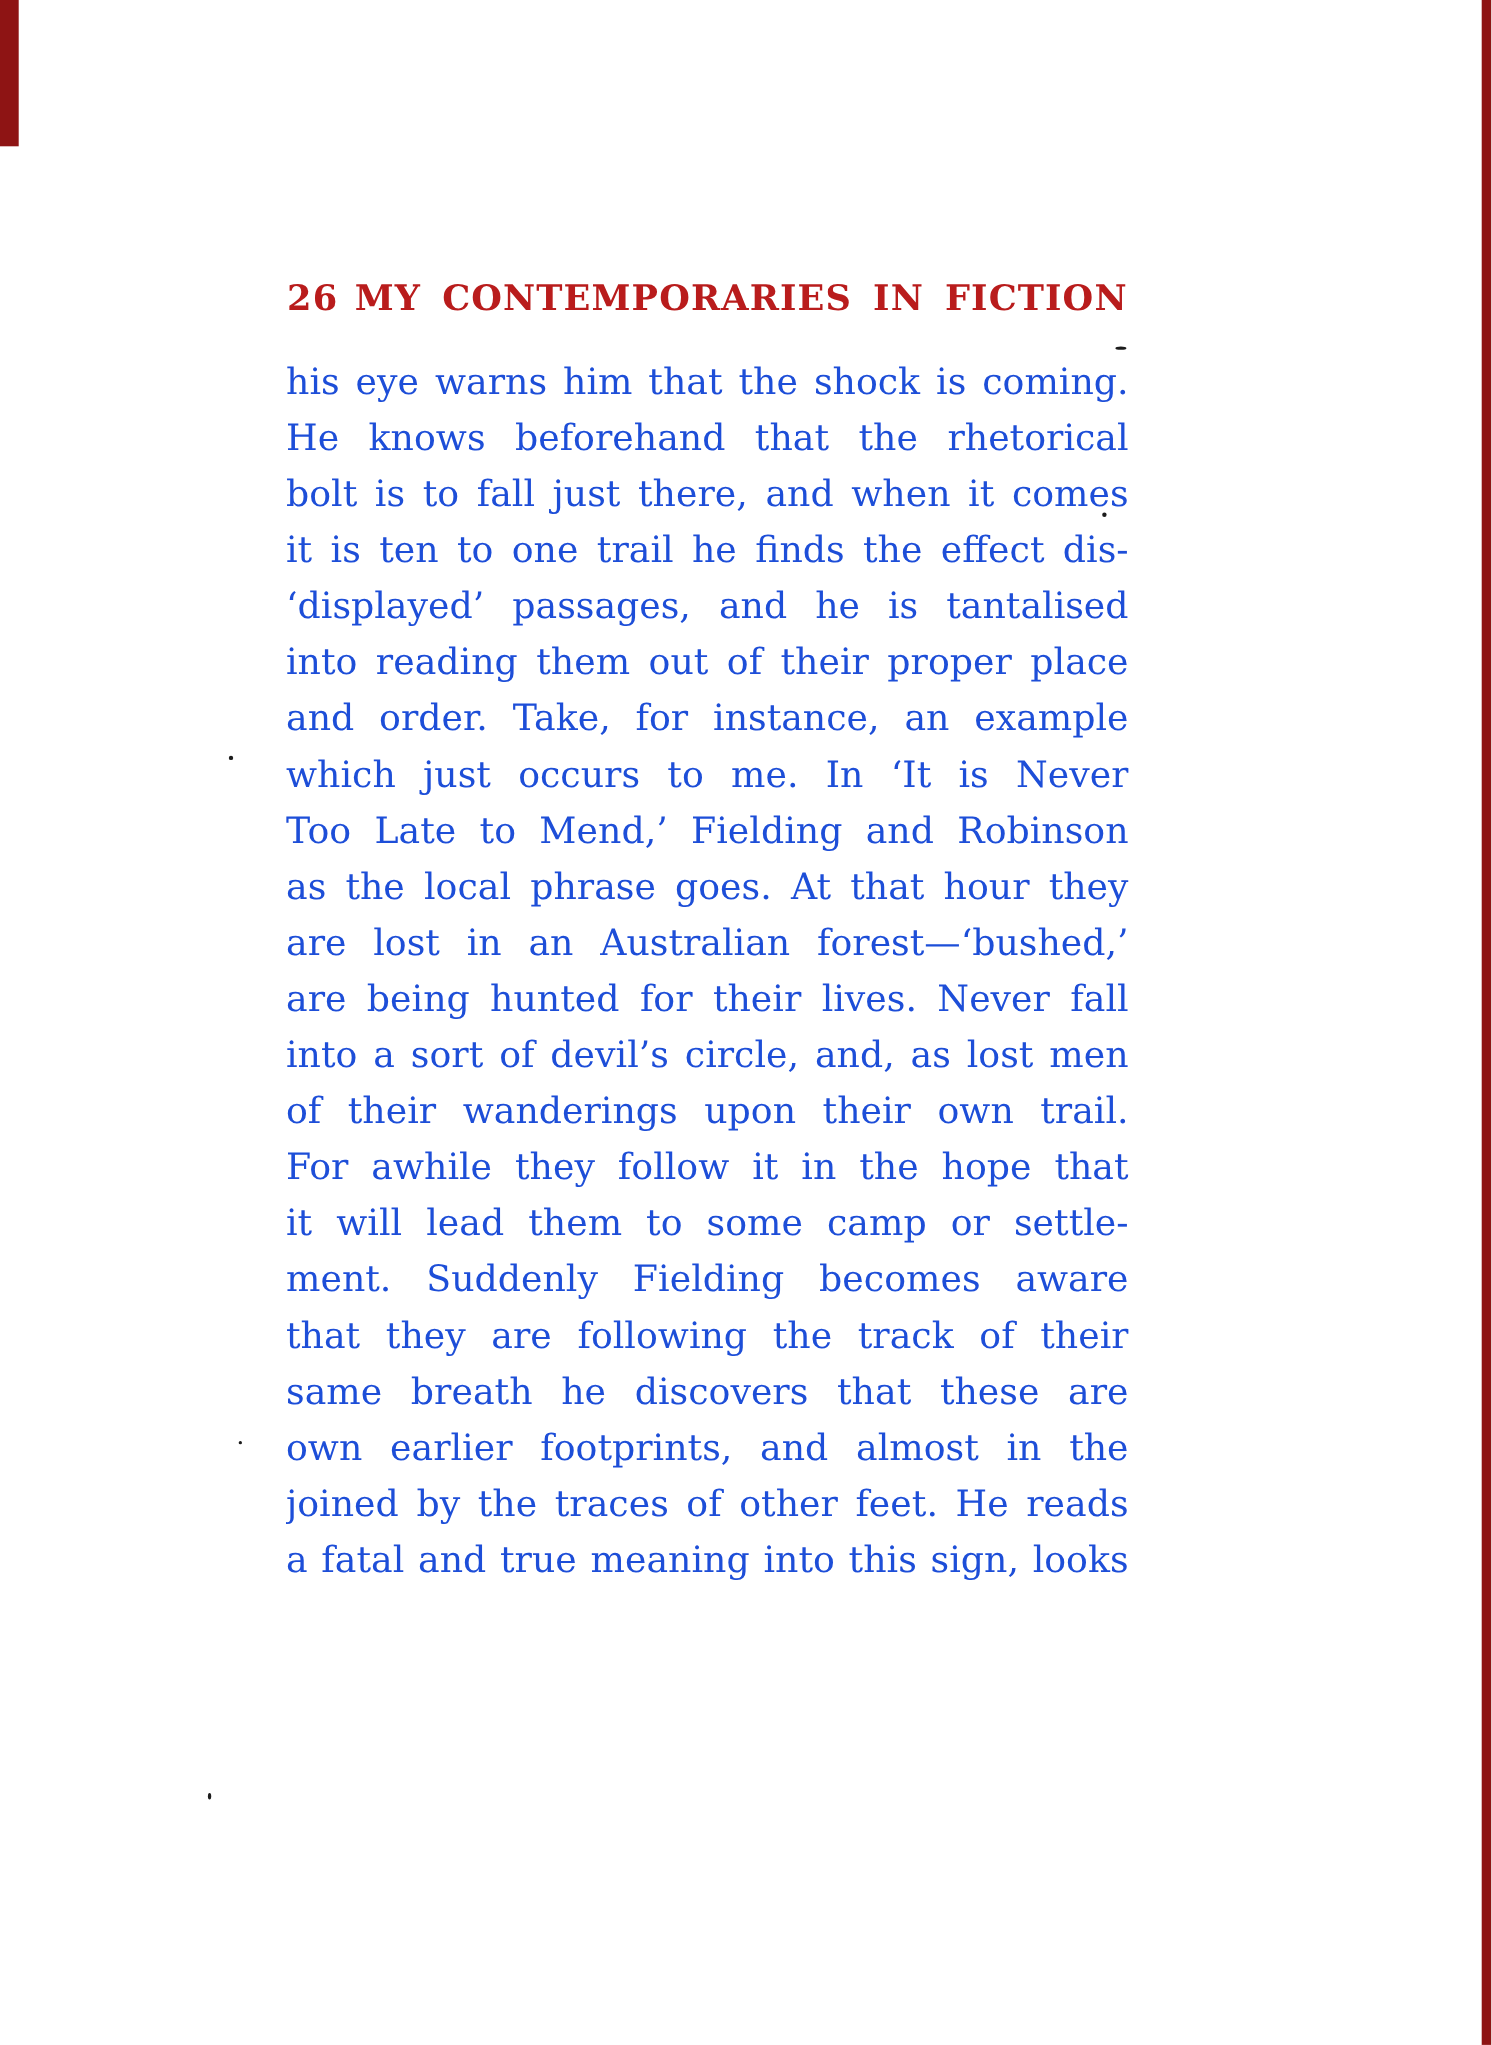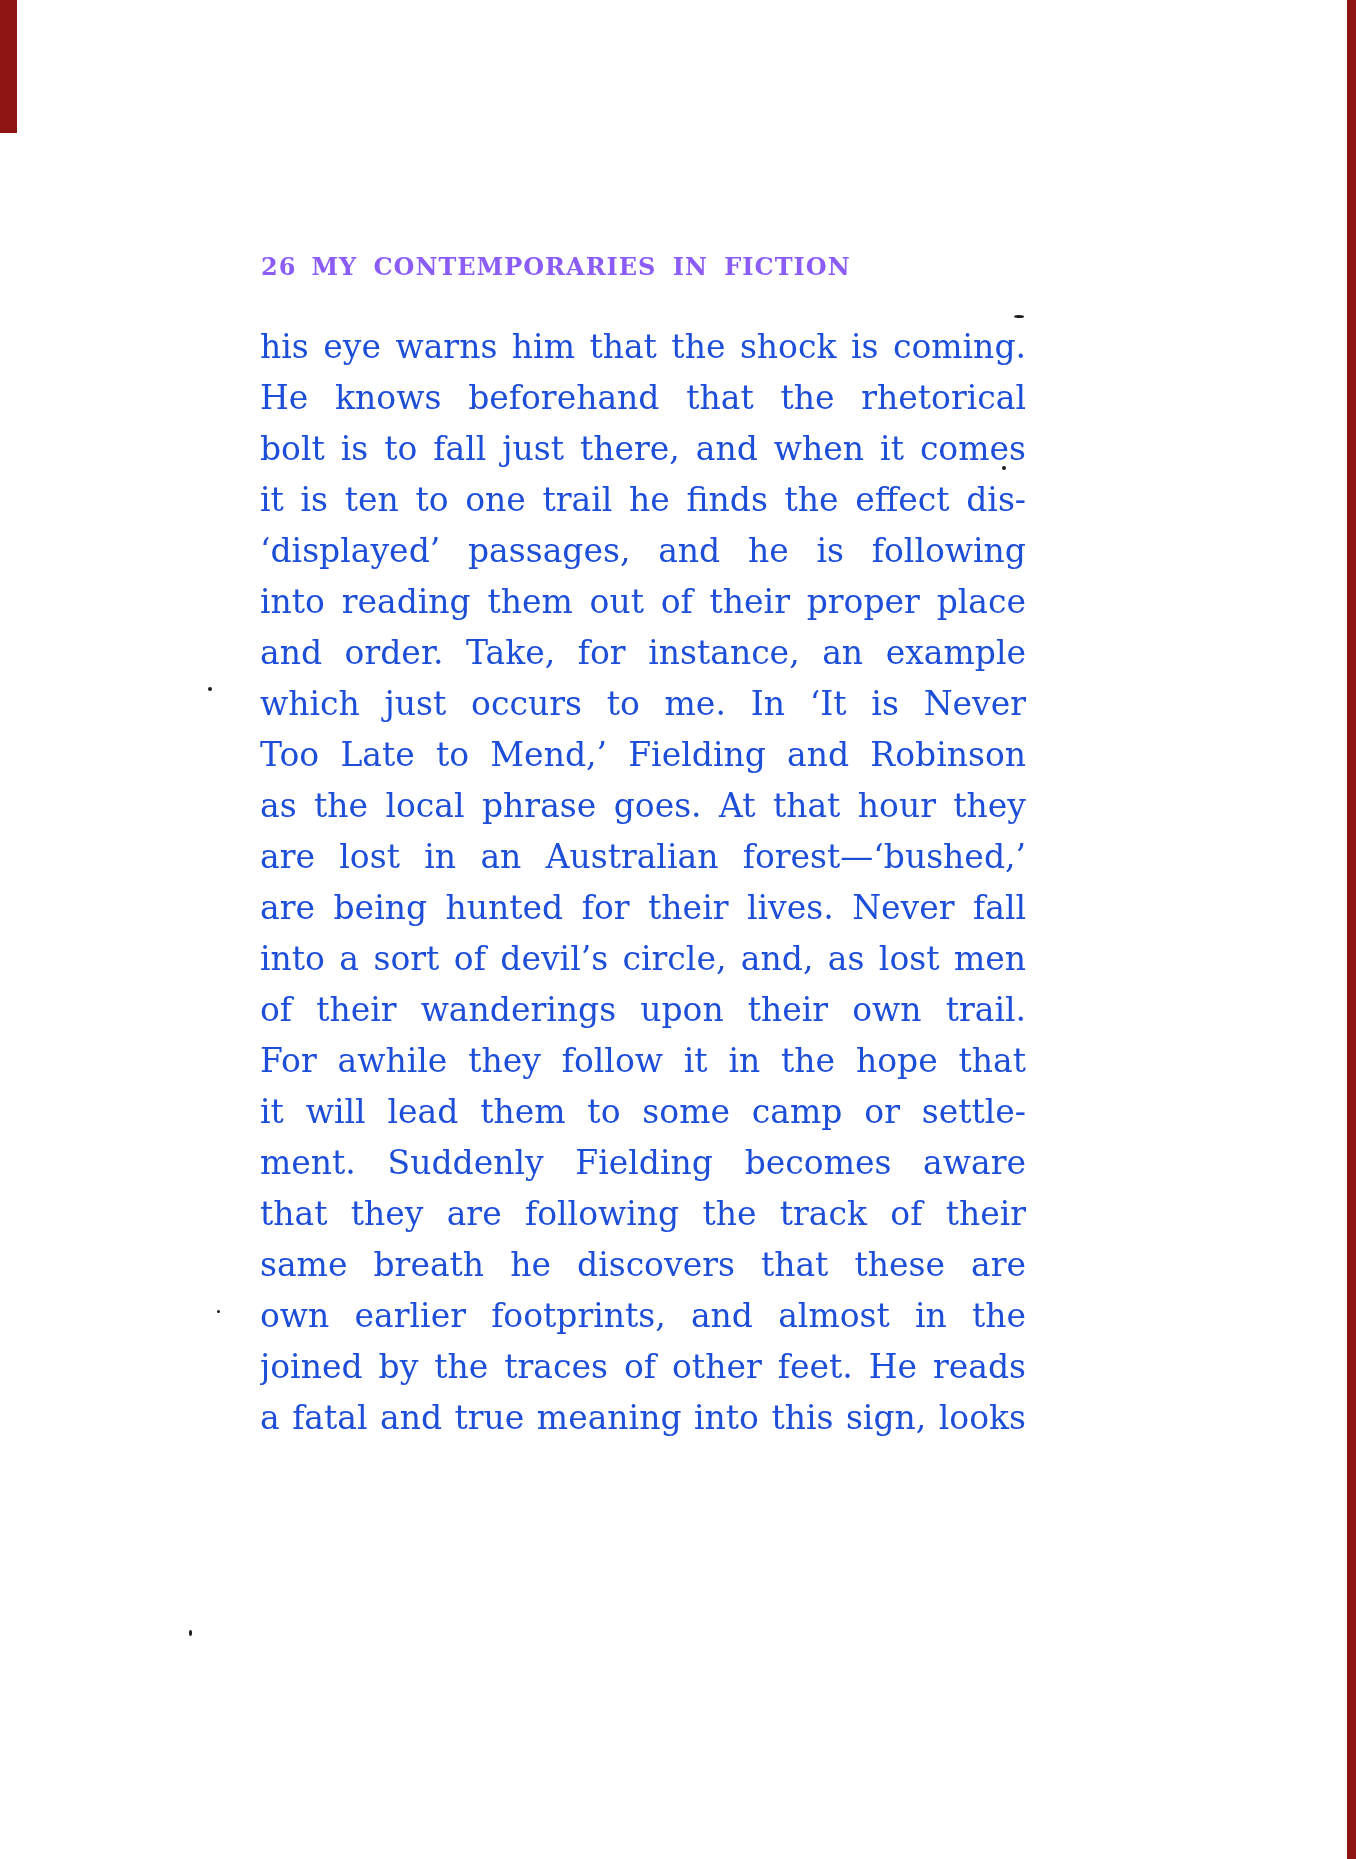--- a/index.html
+++ b/index.html
@@ -24,22 +24,22 @@
   .edge-strip.right { right: 0; top: 0; width: 9px; height: 1859px; }
 
   .running-head {
     position: absolute;
     left: 261px;
     top: 252px;
     width: 766px;
     display: flex;
     align-items: baseline;
     font-weight: 700;
-    font-size: 24px;
-    color: #8b5cf6;
+    font-size: 32px;
+    color: #b91c1c;
     white-space: nowrap;
   }
   .pagenum {
     letter-spacing: 1px;
     margin-right: 15px;
   }
   .head-title {
     letter-spacing: 1px;
     word-spacing: 7px;
   }
@@ -79,21 +79,21 @@
   <header class="running-head">
     <span class="pagenum">26</span>
     <span class="head-title">MY CONTEMPORARIES IN FICTION</span>
   </header>
 
   <main class="text-block" id="text-block" style="color: #1d4ed8;">
       <div class="line">his eye warns him that the shock is coming.</div>
       <div class="line">He knows beforehand that the rhetorical</div>
       <div class="line">bolt is to fall just there, and when it comes</div>
       <div class="line">it is ten to one trail he finds the effect dis-</div>
-      <div class="line">‘displayed’ passages, and he is following</div>
+      <div class="line">‘displayed’ passages, and he is tantalised</div>
       <div class="line">into reading them out of their proper place</div>
       <div class="line">and order.  Take, for instance, an example</div>
       <div class="line">which just occurs to me.  In ‘It is Never</div>
       <div class="line">Too Late to Mend,’ Fielding and Robinson</div>
       <div class="line">as the local phrase goes.  At that hour they</div>
       <div class="line">are lost in an Australian forest—‘bushed,’</div>
       <div class="line">are being hunted for their lives.  Never fall</div>
       <div class="line">into a sort of devil’s circle, and, as lost men</div>
       <div class="line">of their wanderings upon their own trail.</div>
       <div class="line">For awhile they follow it in the hope that</div>

